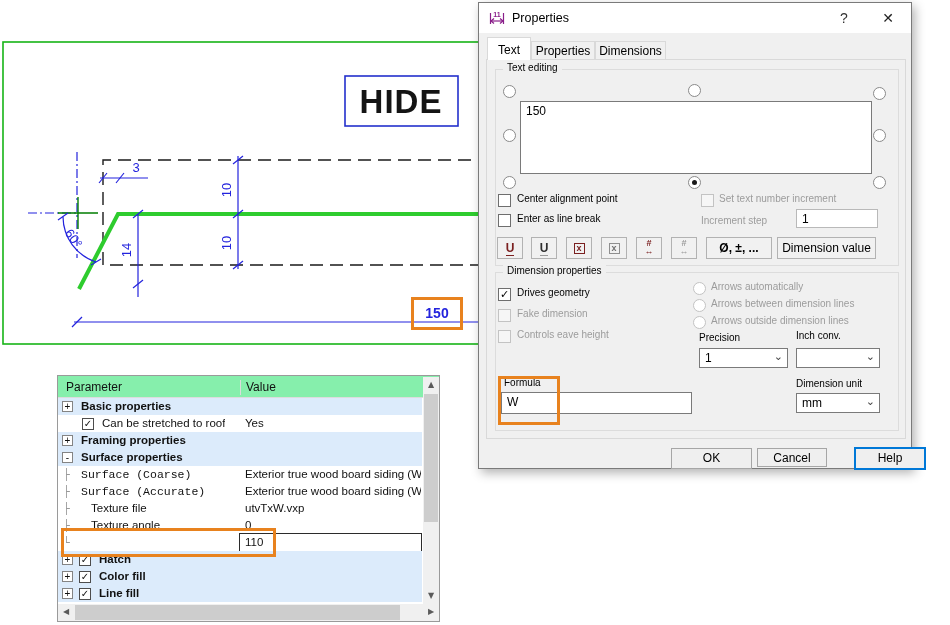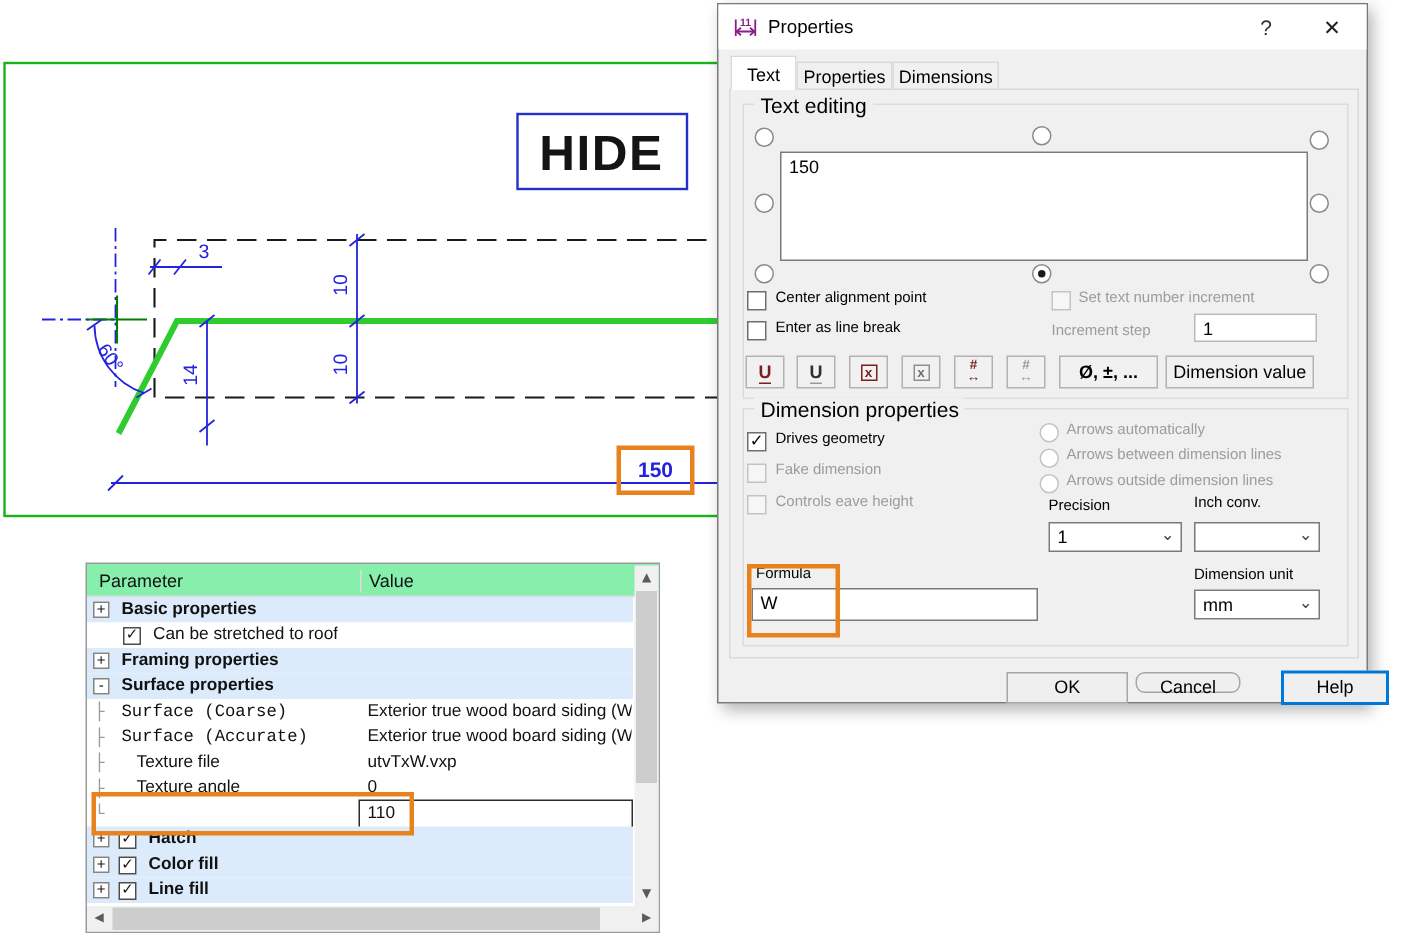--- a/index.html
+++ b/index.html
@@ -54,21 +54,21 @@
   .helpbtn { position:absolute; left:348px; top:0; width:34px; height:30px; text-align:center;
     line-height:30px; font-size:14px; color:#333; }
   .closebtn { position:absolute; left:388px; top:0; width:42px; height:30px; text-align:center;
     line-height:30px; font-size:14px; color:#222; }
   .tab { position:absolute; top:38px; height:19px; background:#f0f0f0; border:1px solid #d9d9d9;
     text-align:center; line-height:18px; z-index:1; }
   .tab.active { top:34px; height:23px; background:#fff; border-bottom:none; z-index:3; line-height:24px; }
   .tabpage { position:absolute; left:7px; top:56px; width:420px; height:380px; background:#f0f0f0;
     border:1px solid #d9d9d9; z-index:2; }
   .group { position:absolute; border:1px solid #dcdcdc; z-index:3; }
-  .glabel { position:absolute; background:#f0f0f0; padding:0 4px; z-index:4; font-size:14px; }
+  .glabel { position:absolute; background:#f0f0f0; padding:0 4px; z-index:4; font-size:10px; }
   .dlbl { position:absolute; z-index:4; font-size:10px; white-space:nowrap; }
   .dis { color:#9c9c9c; }
   .radio { position:absolute; width:13px; height:13px; border:1px solid #8a8a8a; border-radius:50%;
     background:#fff; z-index:4; }
   .radio.rdis { border-color:#c3c3c3; }
   .radio.sel::after { content:""; position:absolute; left:3px; top:3px; width:5px; height:5px;
     border-radius:50%; background:#1a1a1a; }
   .dcb { position:absolute; width:13px; height:13px; border:1px solid #6e6e6e; background:#fff;
     z-index:4; font-size:11px; line-height:11px; text-align:center; }
   .dcb.cdis { border-color:#c3c3c3; background:#f6f6f6; }
@@ -166,20 +166,21 @@
       <span class="hcol2">Value</span>
     </div>
     <div class="tbody">
         <div class="trow lvl0 cat">
           <span class="tgl">+</span>
           <span class="plabel">Basic properties</span>
         </div>
         <div class="trow lvl1">
           <span class="tcb">✓</span>
           <span class="plabel">Can be stretched to roof</span>
+          <span class="pvalue">Yes</span>
         </div>
         <div class="trow lvl0 cat">
           <span class="tgl">+</span>
           <span class="plabel">Framing properties</span>
         </div>
         <div class="trow lvl0 cat">
           <span class="tgl">-</span>
           <span class="plabel">Surface properties</span>
         </div>
         <div class="trow lvl1 treed">
@@ -320,20 +321,20 @@
     <span class="dlbl" style="left:317px; top:375px;">Dimension unit</span>
     <div class="combo" style="left:317px; top:390px; width:84px;">
       <span>mm</span>
       <span class="chev">⌄</span>
     </div>
 
     <span class="dlbl" style="left:25px; top:374px;">Formula</span>
     <div class="tinput" style="left:22px; top:389px; width:191px; height:22px; border-color:#7a7a7a;">W</div>
 
     <div class="btn" style="left:192px; top:445px; width:81px; height:21px;">OK</div>
-    <div class="btn" style="left:278px; top:445px; width:70px; height:14px;border-radius:6px;">Cancel</div>
+    <div class="btn" style="left:278px; top:445px; width:70px; height:19px;">Cancel</div>
     <div class="btn defbtn" style="left:375px; top:444px; width:72px; height:23px;">Help</div>
   </div>
 
   <div class="ann" style="left:411px; top:297px; width:52px; height:33px;"></div>
   <div class="ann" style="left:498px; top:376px; width:62px; height:49px;"></div>
   <div class="ann" style="left:61px; top:528px; width:215px; height:29px;"></div>
 </div>
 
 </body></html>

